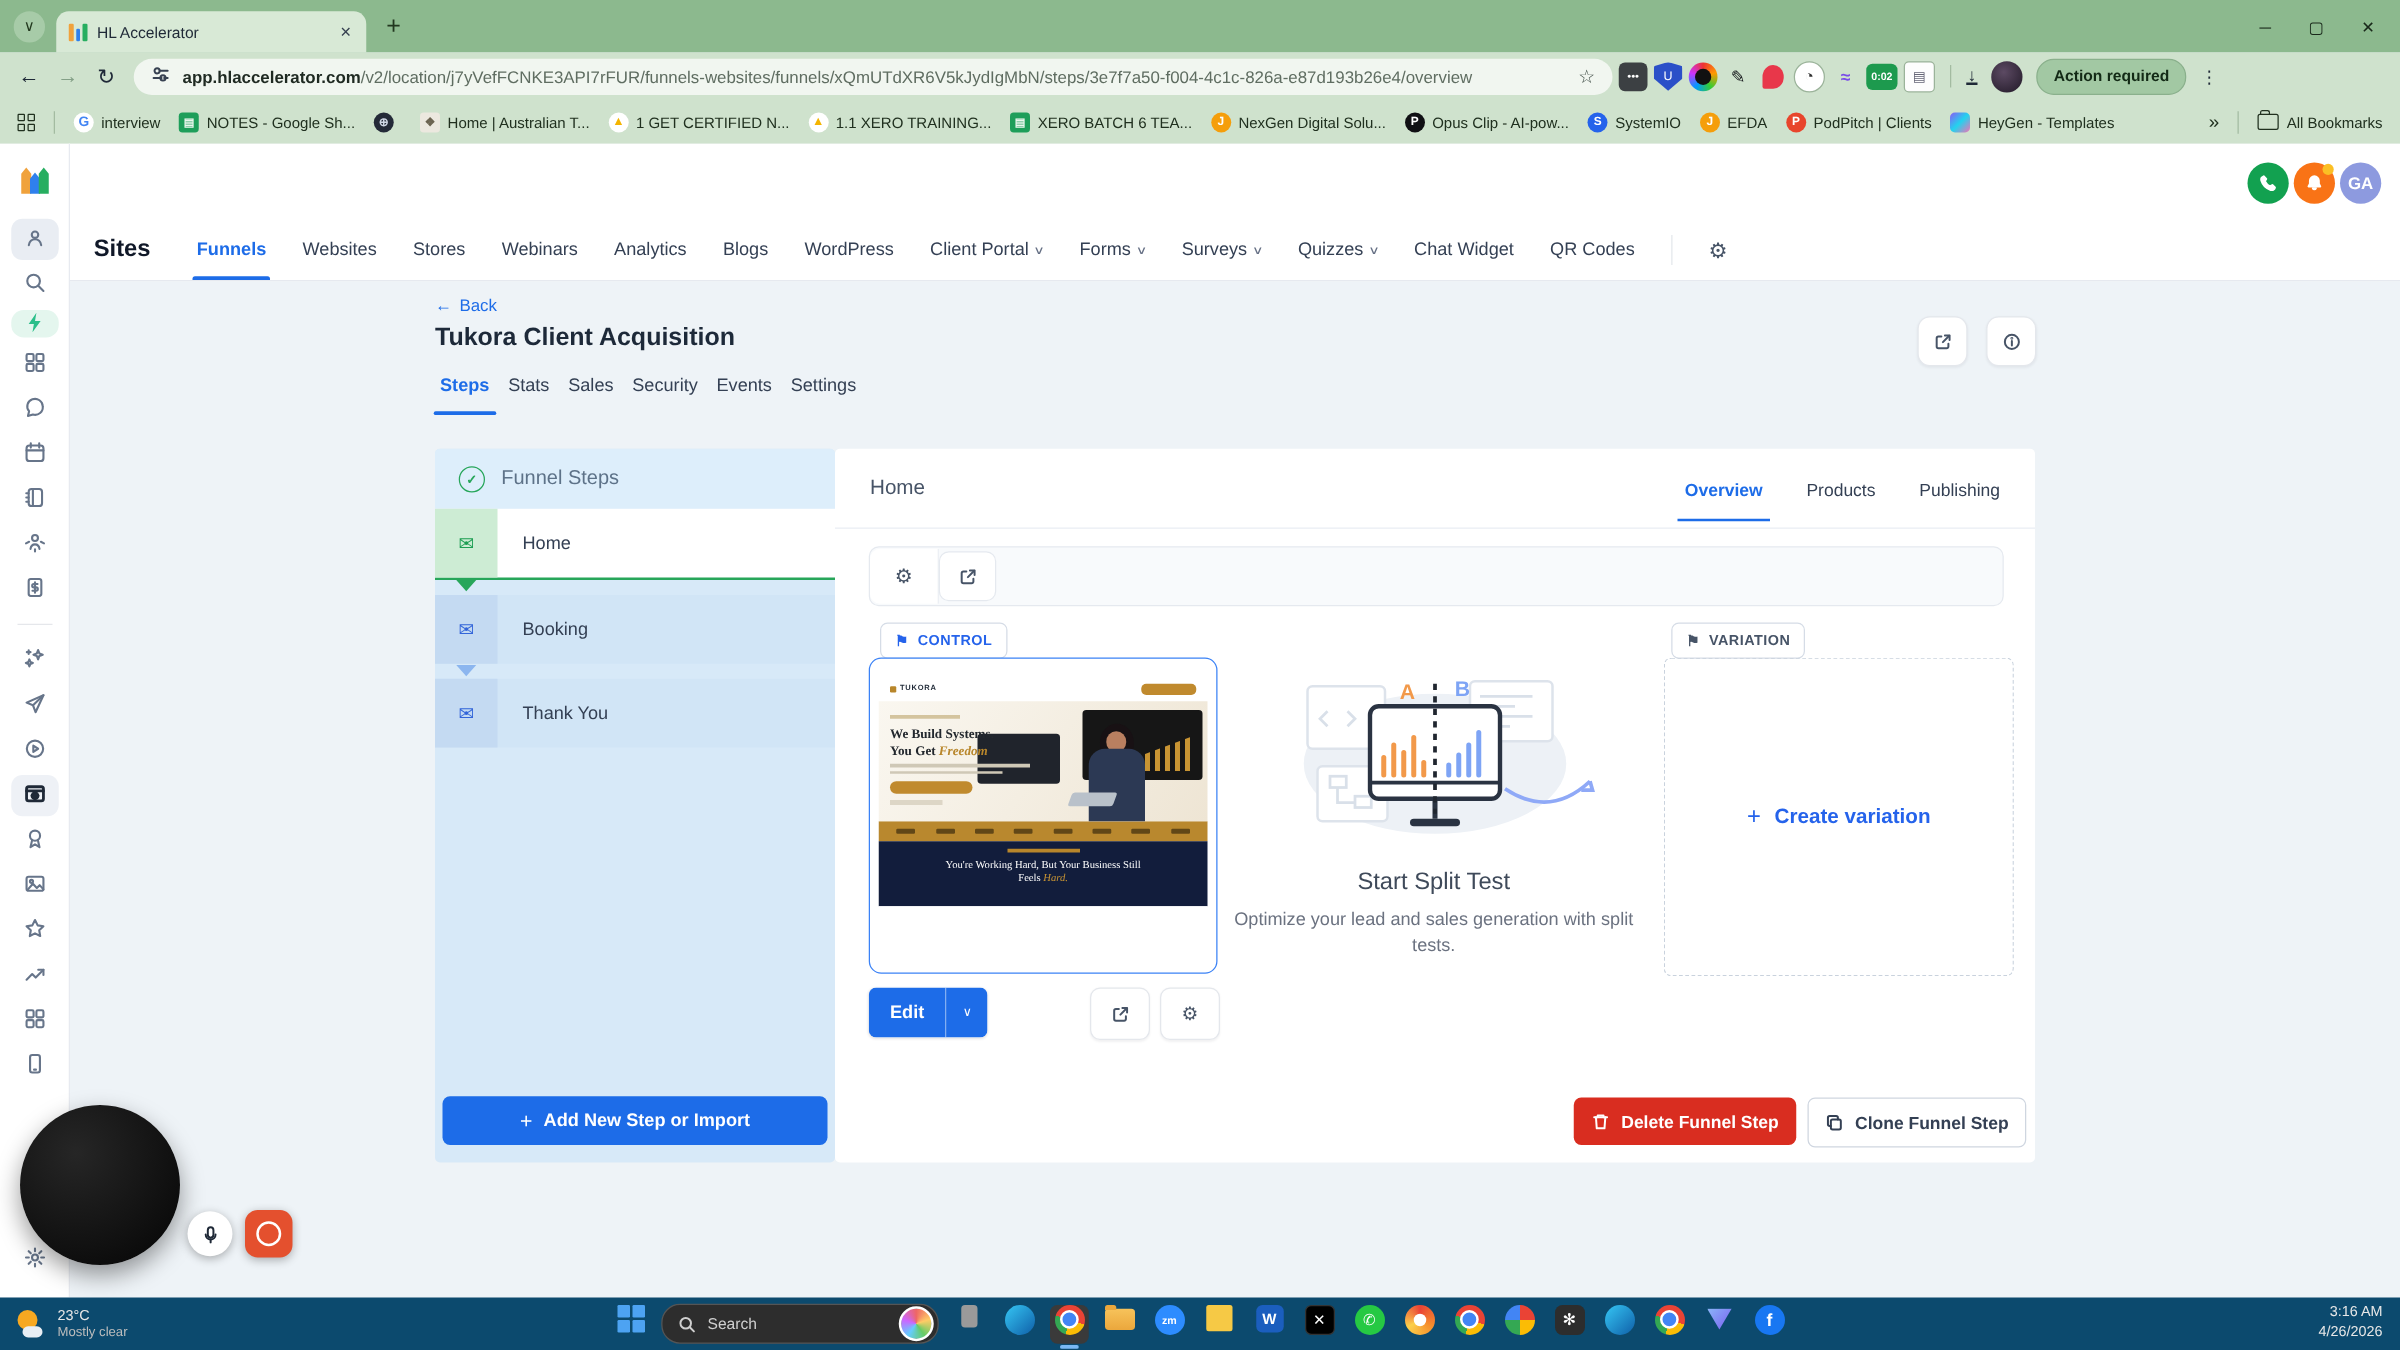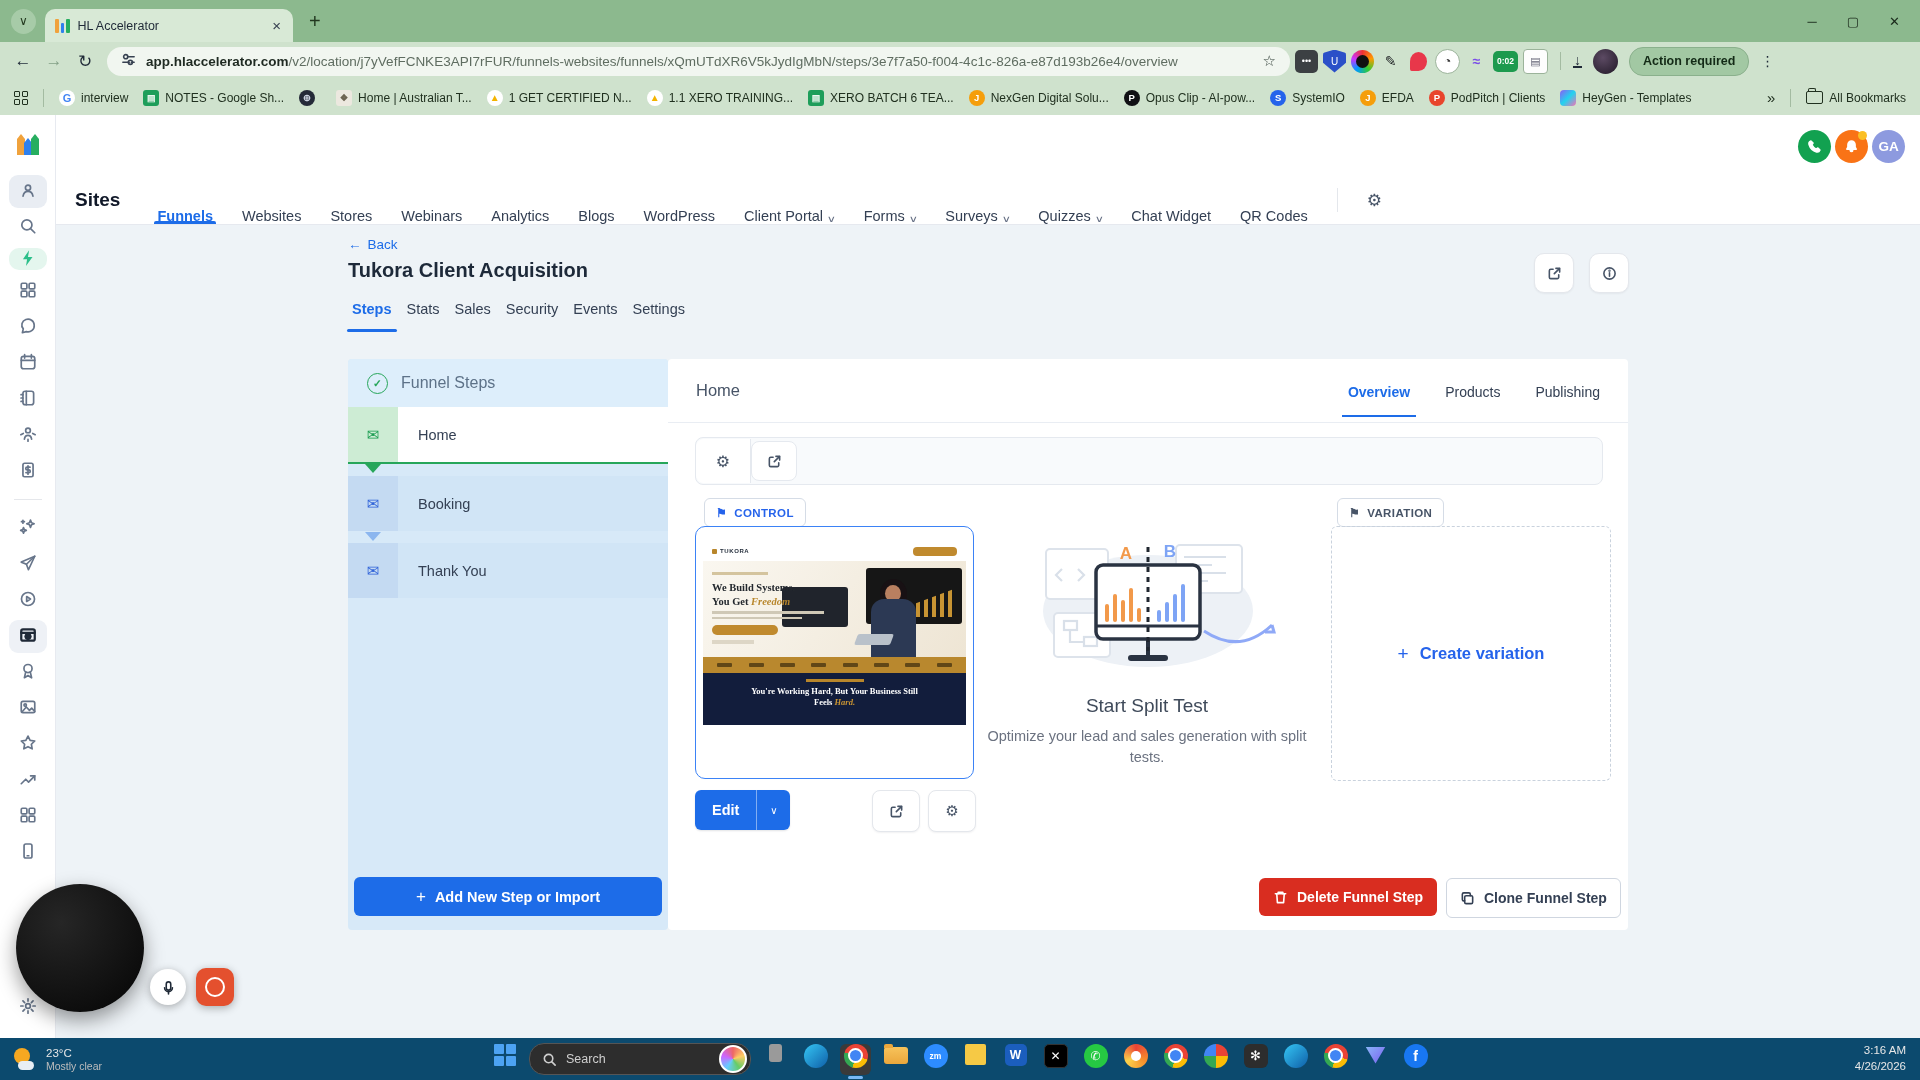--- a/index.html
+++ b/index.html
@@ -77,21 +77,21 @@
 
   
   #appheader{position:absolute;left:55px;top:115px;right:0;height:109px;background:#fff;border-bottom:1px solid #e6e9ef;z-index:1}
   .hdr-circles{position:absolute;top:15px;right:15px;display:flex;gap:4px}
   .circle{width:33px;height:33px;border-radius:50%;display:flex;align-items:center;justify-content:center;color:#fff;font-size:13px;position:relative}
   .c-phone{background:#12a150}.c-bell{background:#f97316}
   .c-bell::after{content:"";position:absolute;top:1px;right:1px;width:9px;height:9px;border-radius:50%;background:#fbbf24}
   .c-avatar{background:#8d9adf;font-weight:700;font-size:13.5px}
   .navrow{position:absolute;left:20px;right:60px;bottom:0;height:48px;display:flex;align-items:center;gap:29px}
   .brand{font-size:19px;font-weight:700;color:#101828;margin-right:8px}
-  .navlink{font-size:14.5px;color:#344054;display:flex;align-items:flex-end;gap:5px;height:100%;position:relative}
+  .navlink{font-size:14.5px;color:#344054;display:flex;align-items:center;gap:5px;height:100%;position:relative}
   .navlink .caret{font-size:9px;color:#667085;transform:scaleX(1.4)}
   .navlink.active{color:#1d6ce8;font-weight:600}
   .navlink.active::after{content:"";position:absolute;left:-3px;right:-3px;bottom:0;height:3px;background:#1d6ce8;border-radius:2px 2px 0 0}
   .nav-div{width:1px;height:24px;background:#e4e7ec}
   .nav-gear{color:#475467;font-size:17px}
 
   
   .back{position:absolute;left:348px;top:237px;color:#1d6ce8;font-size:13.5px;display:flex;gap:6px;align-items:center;z-index:1}
   .pagetitle{position:absolute;left:348px;top:259px;font-size:20px;font-weight:700;color:#1d2939;z-index:1}
   .title-actions{position:absolute;left:1534px;top:253px;display:flex;gap:15px;z-index:1}
@@ -170,21 +170,21 @@
   .pv-h1{font-family:"Liberation Serif",serif;font-weight:700;font-size:10.5px;color:#23282e;line-height:1.3}
   .pv-h1 em{color:#b8862b}
   .pv-line{height:2.5px;background:#cfc8b6;margin-top:3px}
   .pv-line.l1{width:112px}.pv-line.l2{width:90px}
   .pv-btn{width:66px;height:10px;border-radius:5px;background:#c08a2e;margin-top:6px}
   .pv-rate{width:42px;height:4px;background:#ddd6c6;margin-top:5px}
   .pv-gold{height:16px;background:#b9882e;display:flex;align-items:center;justify-content:space-around;padding:0 6px}
   .pv-gold i{width:15px;height:4px;background:rgba(25,18,6,.55);border-radius:1px}
   .pv-navy{height:46px;background:#121d3c;color:#fff;text-align:center;padding-top:6px}
   .pv-eyebrow2{width:58px;height:2.5px;background:#b8862b;margin:0 auto 4px}
-  .pv-b1{font-family:"Liberation Serif",serif;font-size:8.5px;font-weight:700;line-height:1.35}
+  .pv-b1{font-family:"Liberation Serif",serif;font-size:8.5px;font-weight:400;line-height:1.35}
   .pv-b1 em{color:#c89433}
   .pv-white{flex:1;background:#fff}
 
   
   .webcam{position:absolute;left:16px;top:884px;width:128px;height:128px;border-radius:50%;background:radial-gradient(circle at 35% 30%,#262626,#040404);box-shadow:0 8px 20px rgba(0,0,0,.4);z-index:5}
   .micbtn{position:absolute;left:150px;top:969px;width:36px;height:36px;border-radius:50%;background:#fff;box-shadow:0 2px 8px rgba(0,0,0,.3);display:flex;align-items:center;justify-content:center;color:#1f2937;z-index:5}
   .recbtn{position:absolute;left:196px;top:968px;width:38px;height:38px;border-radius:10px;background:#e4502e;box-shadow:0 2px 8px rgba(0,0,0,.3);display:flex;align-items:center;justify-content:center;z-index:5}
   .recbtn i{width:16px;height:16px;border:2.5px solid #fff;border-radius:50%}
 
   

